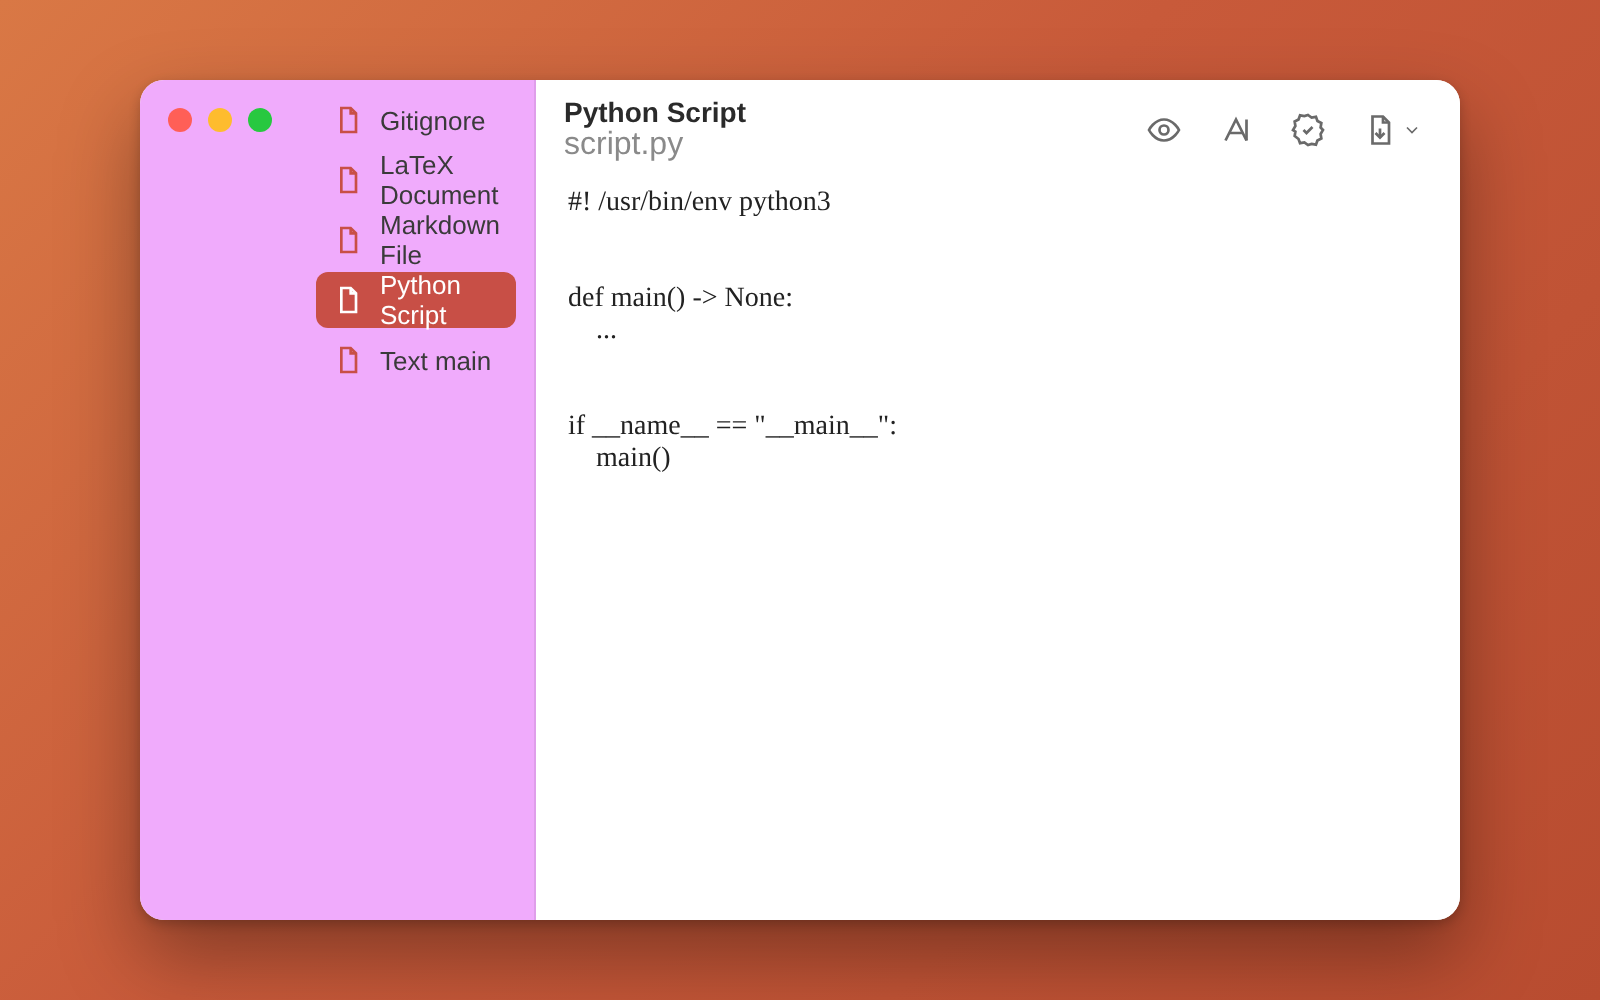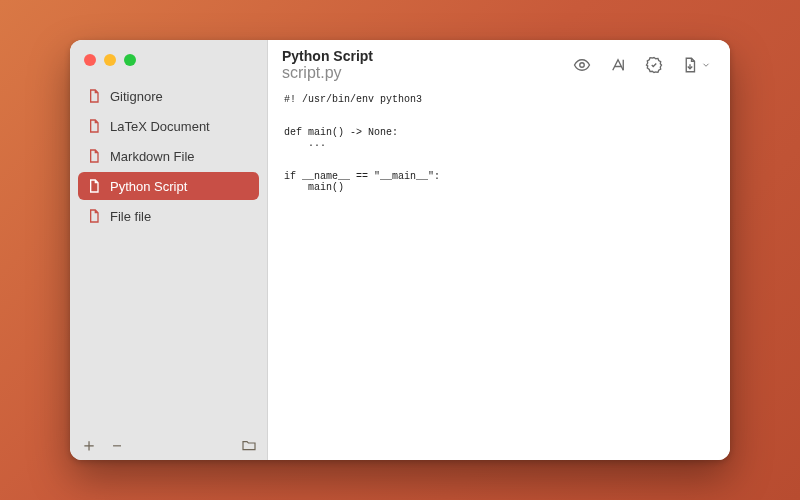--- a/index.html
+++ b/index.html
@@ -14,22 +14,22 @@
     background: #fff;
     border-radius: 12px;
     box-shadow: 0 18px 40px rgba(0,0,0,0.35), 0 2px 6px rgba(0,0,0,0.2);
     display: flex;
     overflow: hidden;
     position: relative;
   }
   
   .sidebar {
     width: 198px;
-    background: #e5e5e5;
-    display: flex; flex-direction: column;
+    background: #f0abfc;
+    display: flex; flex-direction: row;
     border-right: 1px solid rgba(0,0,0,0.07);
   }
   .traffic {
     display: flex; gap: 8px;
     padding: 14px 14px 10px 14px;
   }
   .traffic span {
     width: 12px; height: 12px; border-radius: 50%;
     display: inline-block;
   }
@@ -87,22 +87,22 @@
     color:#6a6a6a;
     border-radius:5px;
     cursor: pointer;
   }
   .tool-btn svg { width:18px; height:18px; }
   .tool-btn .chev { width:10px; height:10px; margin-left:2px; }
   .tool-btn.wide { width:40px; }
   .editor {
     flex:1;
     padding: 4px 16px 12px 16px;
-    font-family: Liberation Mono, monospace;
-    font-size: 10px;
+    font-family: Liberation Serif, serif;
+    font-size: 14px;
     color: #222;
     white-space: pre;
     overflow: auto;
   }
 </style>
 </head>
 <body>
 
 <div class="window">
 
@@ -140,21 +140,21 @@
             <path d="M7 3h7l4 4v14H7z"></path>
             <path d="M14 3v4h4"></path>
           </svg>
         <span>Python Script</span>
       </div>
       <div class="nav-item">
         <svg class="icon" viewBox="0 0 24 24" fill="none" stroke="#c84f46" stroke-width="2">
             <path d="M7 3h7l4 4v14H7z"></path>
             <path d="M14 3v4h4"></path>
           </svg>
-        <span>File file</span>
+        <span>Text main</span>
       </div>
     </nav>
 
     <div class="bottom-bar">
       <span class="glyph">＋</span>
       <span class="glyph">－</span>
       <span class="spacer"></span>
       <svg viewBox="0 0 24 24" fill="none" stroke="currentColor" stroke-width="1.8">
           <path d="M3 7h6l2 2h10v10H3z"></path>
         </svg>

